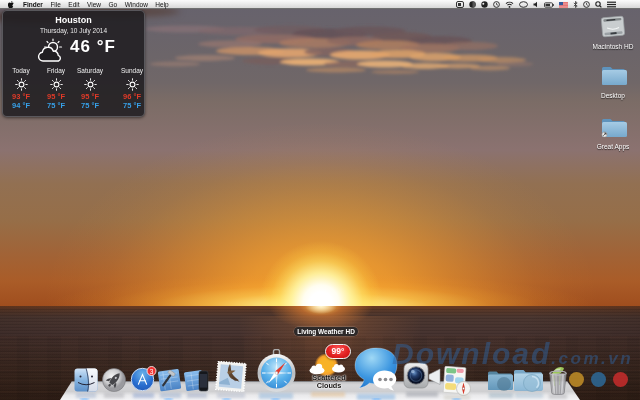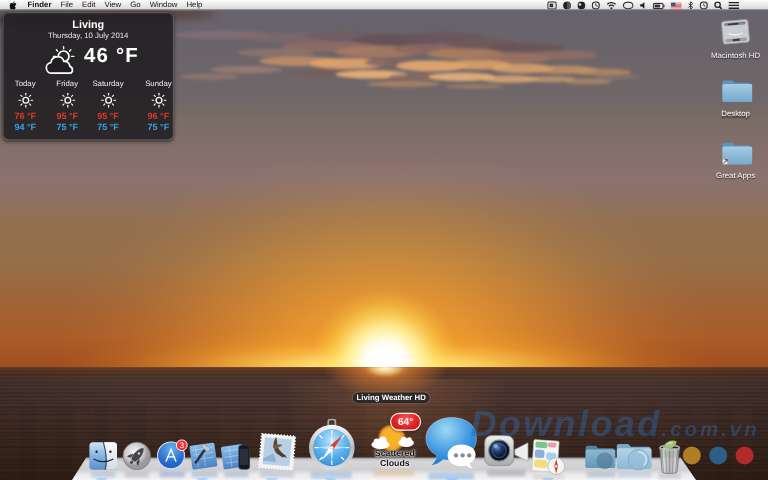--- a/index.html
+++ b/index.html
@@ -239,21 +239,21 @@
         <g stroke="#222" stroke-width="1.2">
           <line x1="0" y1="1.2" x2="9" y2="1.2"></line>
           <line x1="0" y1="3.5" x2="9" y2="3.5"></line>
           <line x1="0" y1="5.8" x2="9" y2="5.8"></line>
         </g>
       </svg>
     </div>
   </div>
 
   <div class="abs" id="widget">
-    <div id="wcity">Living</div>
+    <div id="wcity">Houston</div>
     <div id="wdate">Thursday, 10 July 2014</div>
     <div id="wicon">
       <svg width="30" height="26" viewBox="0 0 30 26">
         <circle cx="17" cy="9" r="4.5" fill="none" stroke="#fff" stroke-width="1.4"></circle>
         <g stroke="#fff" stroke-width="1.2" stroke-linecap="round">
           <line x1="17" y1="1" x2="17" y2="2.6"></line>
           <line x1="23" y1="3.5" x2="22" y2="4.6"></line>
           <line x1="25.5" y1="9" x2="23.6" y2="9"></line>
           <line x1="11" y1="3.5" x2="12" y2="4.6"></line>
           <line x1="8.5" y1="9" x2="10.4" y2="9"></line>
@@ -270,21 +270,21 @@
             <line x1="6.5" y1="0.7" x2="6.5" y2="2.2"></line>
             <line x1="6.5" y1="10.8" x2="6.5" y2="12.3"></line>
             <line x1="0.7" y1="6.5" x2="2.2" y2="6.5"></line>
             <line x1="10.8" y1="6.5" x2="12.3" y2="6.5"></line>
             <line x1="2.4" y1="2.4" x2="3.4" y2="3.4"></line>
             <line x1="9.6" y1="9.6" x2="10.6" y2="10.6"></line>
             <line x1="2.4" y1="10.6" x2="3.4" y2="9.6"></line>
             <line x1="9.6" y1="3.4" x2="10.6" y2="2.4"></line>
           </g>
         </svg></div>
-      <div class="whi">76 °F</div>
+      <div class="whi">93 °F</div>
       <div class="wlo">94 °F</div>
     </div>
     <div class="wcol" style="left:36px;">
       <div class="wday">Friday</div>
       <div class="wsun"><svg width="13" height="13" viewBox="0 0 13 13">
           <circle cx="6.5" cy="6.5" r="2.4" fill="none" stroke="#fff" stroke-width="1.1"></circle>
           <g stroke="#fff" stroke-width="0.9" stroke-linecap="round">
             <line x1="6.5" y1="0.7" x2="6.5" y2="2.2"></line>
             <line x1="6.5" y1="10.8" x2="6.5" y2="12.3"></line>
             <line x1="0.7" y1="6.5" x2="2.2" y2="6.5"></line>
@@ -706,19 +706,19 @@
 
     <div class="glow" style="left:79px;"></div>
     <div class="glow" style="left:163px;"></div>
     <div class="glow" style="left:221px;"></div>
     <div class="glow" style="left:270px;"></div>
     <div class="glow" style="left:371px;"></div>
     <div class="glow" style="left:451px;"></div>
   </div>
 
   <div class="abs" id="tooltip">Living Weather HD</div>
-  <div class="abs" id="badge83">64°</div>
+  <div class="abs" id="badge83">99°</div>
   <div class="abs" id="sclabel">Scattered<br>Clouds</div>
 
   <div class="abs" id="wm">Download<small>.com.vn</small></div>
   <div class="abs wmdot" style="left:569px;background:rgba(205,150,40,0.8);"></div>
   <div class="abs wmdot" style="left:591px;background:rgba(45,110,160,0.8);"></div>
   <div class="abs wmdot" style="left:613px;background:rgba(210,45,45,0.8);"></div>
 
 </body></html>

